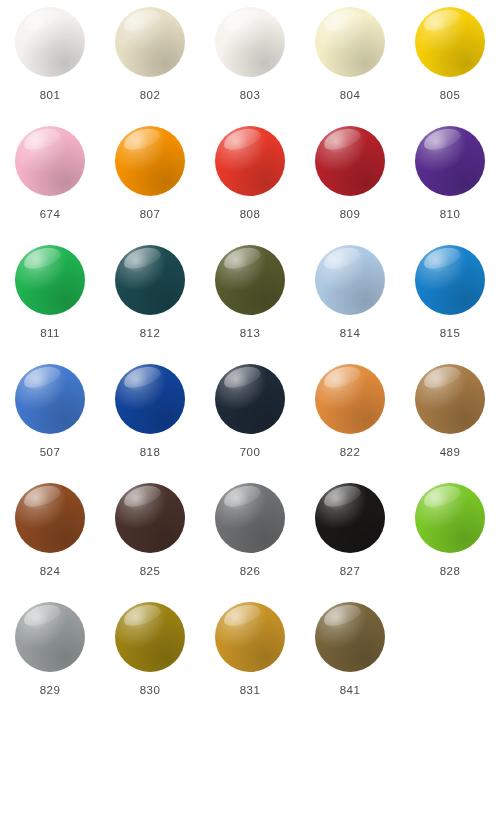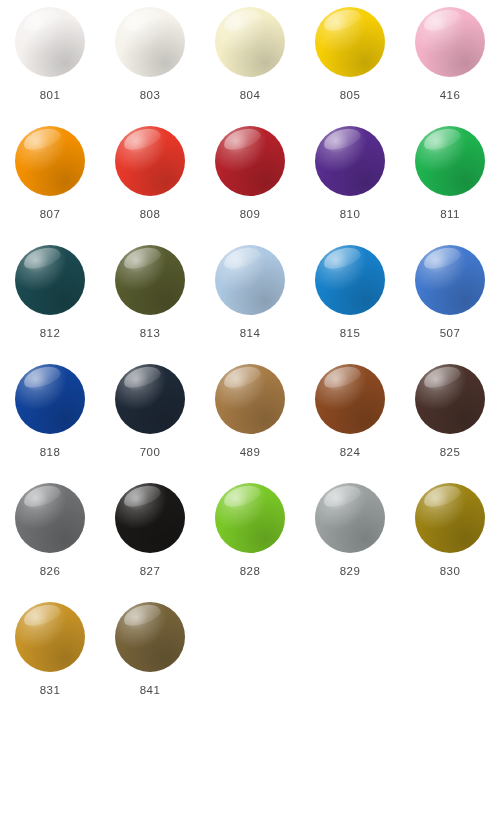--- a/index.html
+++ b/index.html
@@ -87,20 +87,28 @@
     <div class="swatch-cell">
       <div class="swatch-dot-wrap">
         <div class="swatch-dot" style="background-color: rgb(244, 241, 239);">
           <div class="swatch-gloss"></div>
         </div>
       </div>
       <div class="swatch-label">801</div>
     </div>
     <div class="swatch-cell">
       <div class="swatch-dot-wrap">
+        <div class="swatch-dot" style="background-color: rgb(231, 223, 196);">
+          <div class="swatch-gloss"></div>
+        </div>
+      </div>
+      <div class="swatch-label">802</div>
+    </div>
+    <div class="swatch-cell">
+      <div class="swatch-dot-wrap">
         <div class="swatch-dot" style="background-color: rgb(246, 243, 236);">
           <div class="swatch-gloss"></div>
         </div>
       </div>
       <div class="swatch-label">803</div>
     </div>
     <div class="swatch-cell">
       <div class="swatch-dot-wrap">
         <div class="swatch-dot" style="background-color: rgb(244, 238, 198);">
           <div class="swatch-gloss"></div>
@@ -115,21 +123,21 @@
         </div>
       </div>
       <div class="swatch-label">805</div>
     </div>
     <div class="swatch-cell">
       <div class="swatch-dot-wrap">
         <div class="swatch-dot" style="background-color: rgb(244, 178, 200);">
           <div class="swatch-gloss"></div>
         </div>
       </div>
-      <div class="swatch-label">416</div>
+      <div class="swatch-label">674</div>
     </div>
     <div class="swatch-cell">
       <div class="swatch-dot-wrap">
         <div class="swatch-dot" style="background-color: rgb(245, 145, 0);">
           <div class="swatch-gloss"></div>
         </div>
       </div>
       <div class="swatch-label">807</div>
     </div>
     <div class="swatch-cell">
@@ -212,20 +220,28 @@
       </div>
       <div class="swatch-label">818</div>
     </div>
     <div class="swatch-cell">
       <div class="swatch-dot-wrap">
         <div class="swatch-dot" style="background-color: rgb(31, 42, 56);">
           <div class="swatch-gloss"></div>
         </div>
       </div>
       <div class="swatch-label">700</div>
+    </div>
+    <div class="swatch-cell">
+      <div class="swatch-dot-wrap">
+        <div class="swatch-dot" style="background-color: rgb(224, 138, 60);">
+          <div class="swatch-gloss"></div>
+        </div>
+      </div>
+      <div class="swatch-label">822</div>
     </div>
     <div class="swatch-cell">
       <div class="swatch-dot-wrap">
         <div class="swatch-dot" style="background-color: rgb(165, 122, 69);">
           <div class="swatch-gloss"></div>
         </div>
       </div>
       <div class="swatch-label">489</div>
     </div>
     <div class="swatch-cell">

